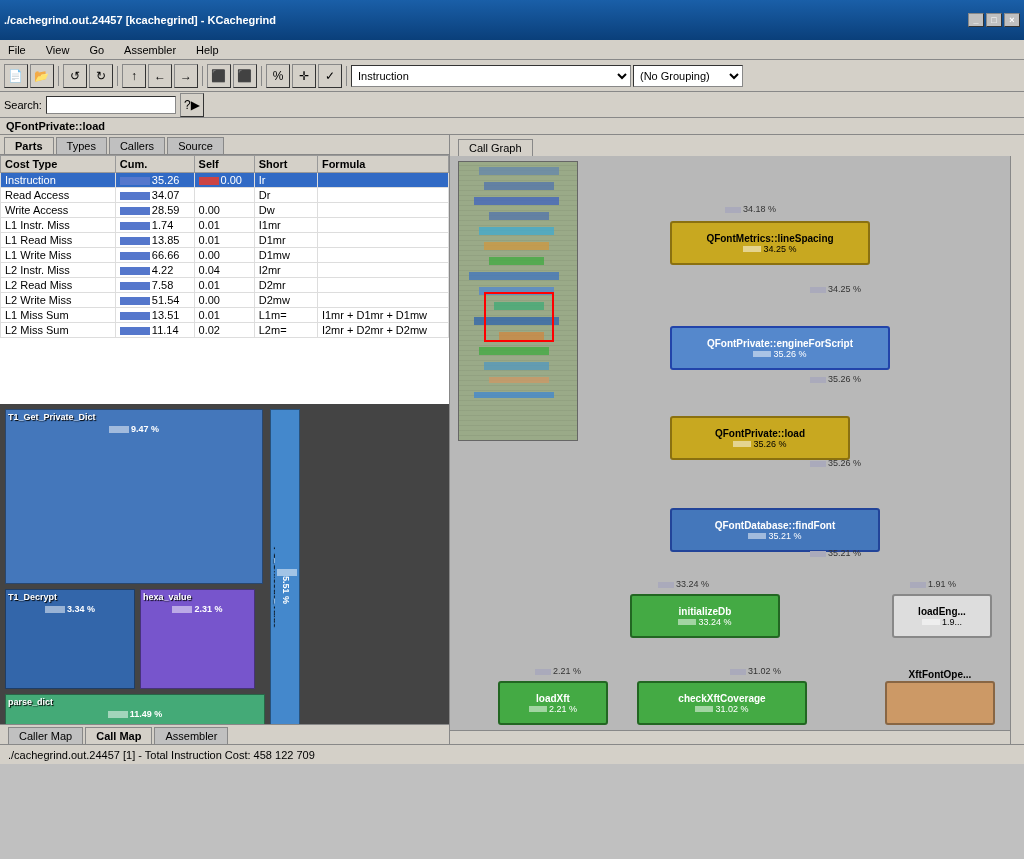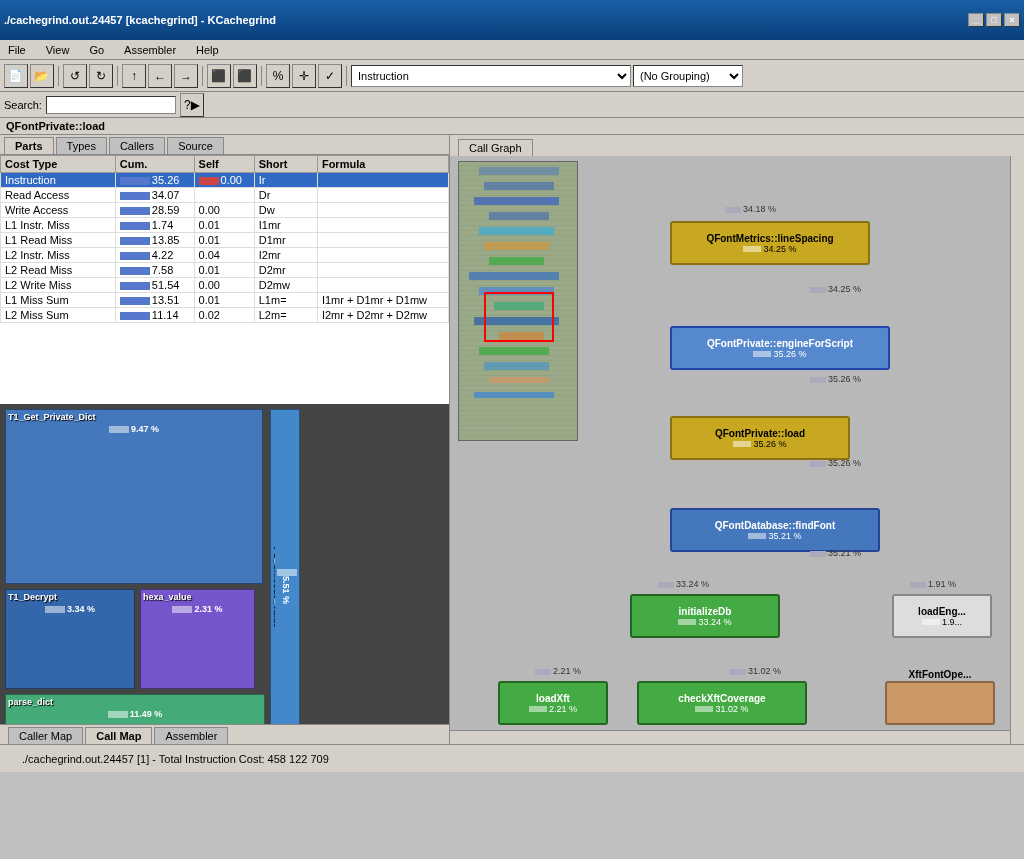--- a/index.html
+++ b/index.html
@@ -199,24 +199,24 @@
       text-align: center;
     }
     .cg-node .node-pct {
       font-size: 9px;
       font-weight: normal;
     }
     
     
     #status-bar {
       background: #d4d0c8;
-      height: 28px;
-      display: flex;
-      align-items: center;
-      padding: 0 22px;
+      height: 20px;
+      display: flex;
+      align-items: center;
+      padding: 0 8px;
       font-size: 11px;
       border-top: 1px solid #888;
     }
     
     
     .tm-block {
       position: absolute;
       border: 1px solid rgba(0,0,0,0.4);
       display: flex;
       flex-direction: column;
@@ -364,20 +364,27 @@
               <td><span class="mini-bar" style="width: 30px; background: rgb(85, 119, 204);"></span>1.74</td>
               <td>0.01</td>
               <td>I1mr</td>
               <td></td>
             </tr>
             <tr>
               <td>L1 Read Miss</td>
               <td><span class="mini-bar" style="width: 30px; background: rgb(85, 119, 204);"></span>13.85</td>
               <td>0.01</td>
               <td>D1mr</td>
+              <td></td>
+            </tr>
+            <tr>
+              <td>L1 Write Miss</td>
+              <td><span class="mini-bar" style="width: 30px; background: rgb(85, 119, 204);"></span>66.66</td>
+              <td>0.00</td>
+              <td>D1mw</td>
               <td></td>
             </tr>
             <tr>
               <td>L2 Instr. Miss</td>
               <td><span class="mini-bar" style="width: 30px; background: rgb(85, 119, 204);"></span>4.22</td>
               <td>0.04</td>
               <td>I2mr</td>
               <td></td>
             </tr>
             <tr>

